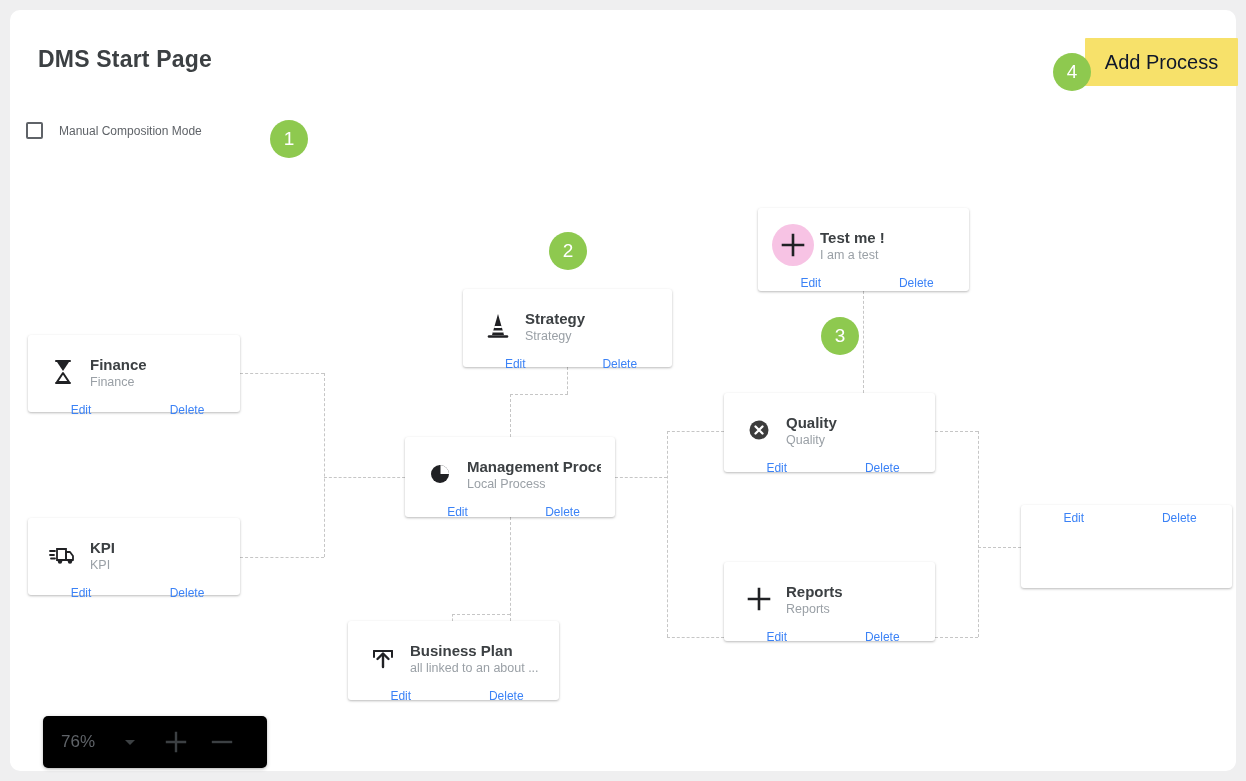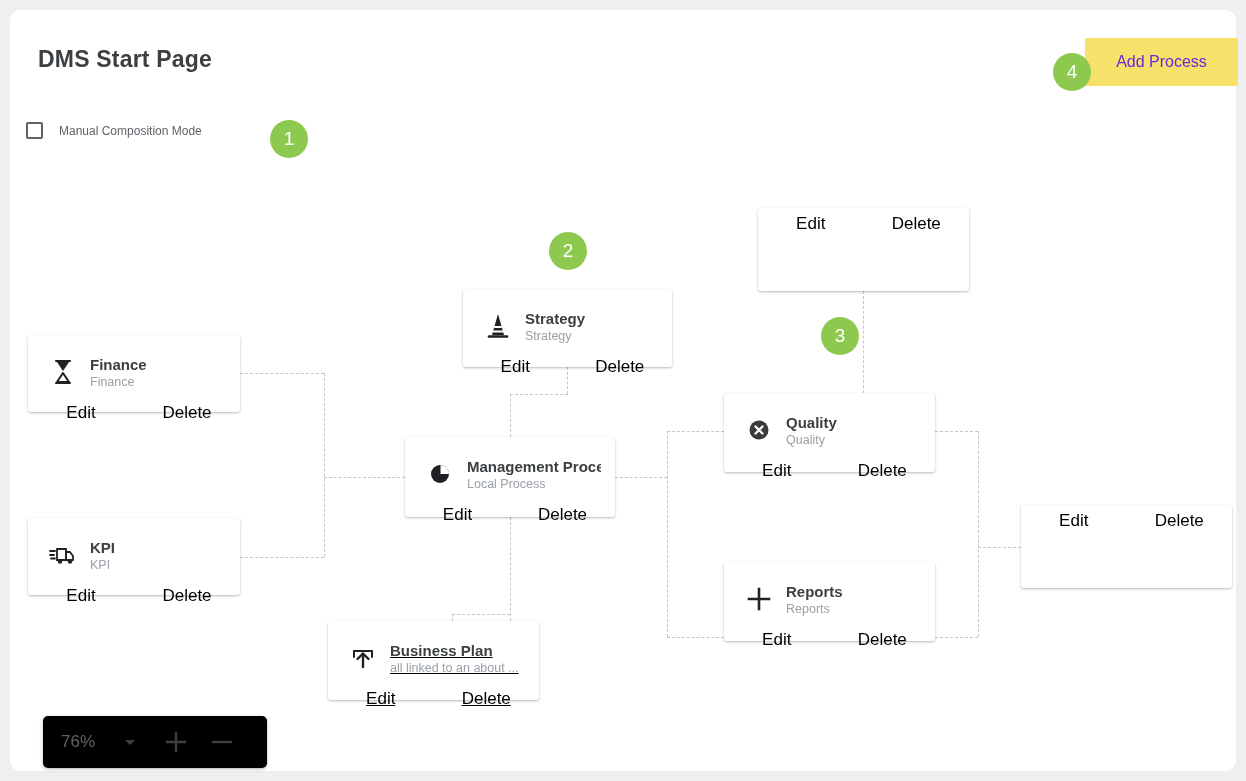--- a/index.html
+++ b/index.html
@@ -39,22 +39,22 @@
   #add-process-btn {
     position: absolute;
     left: 1075px;
     top: 28px;
     width: 153px;
     height: 48px;
     background: #f7e16a;
     border: none;
     border-radius: 1px;
     font-family: "Liberation Sans", sans-serif;
-    font-size: 16px;
-    color: #6d28d9;
+    font-size: 20px;
+    color: #0f172a;
     cursor: pointer;
     text-align: center;
     line-height: 48px;
     padding: 0;
   }
 
   
   #manual-mode-row {
     position: absolute;
     left: 16px;
@@ -145,22 +145,22 @@
     white-space: nowrap;
     overflow: hidden;
   }
   .node-actions {
     display: flex;
     padding: 6px 0 12px 0;
   }
   .node-action {
     flex: 1;
     text-align: center;
-    font-size: 17px;
-    color: #000000;
+    font-size: 12px;
+    color: #3b82f6;
     cursor: pointer;
   }
 
   
   #zoom-control {
     position: absolute;
     left: 33px;
     top: 706px;
     width: 224px;
     height: 52px;
@@ -284,20 +284,31 @@
               <div class="node-title">Strategy</div>
               <div class="node-sub">Strategy</div>
             </div>
           </div>
           <div class="node-actions">
             <div class="node-action">Edit</div>
             <div class="node-action">Delete</div>
           </div>
         </div>
         <div class="node" style="left: 748px; top: 198px; width: 211px; height: 83px;">
+          <div class="node-body">
+            <div class="node-icon circle-pink">
+              <svg width="26" height="26" viewBox="0 0 26 26">
+                <path d="M13 3 L13 23 M3 13 L23 13" stroke="#202124" stroke-width="2.6" stroke-linecap="square"></path>
+              </svg>
+            </div>
+            <div class="node-text">
+              <div class="node-title">Test me !</div>
+              <div class="node-sub">I am a test</div>
+            </div>
+          </div>
           <div class="node-actions">
             <div class="node-action">Edit</div>
             <div class="node-action">Delete</div>
           </div>
         </div>
         <div class="node" style="left: 395px; top: 427px; width: 210px; height: 80px;">
           <div class="node-body">
             <div class="node-icon">
               <svg width="24" height="24" viewBox="0 0 24 24">
                 <circle cx="12" cy="12" r="9" fill="#202124"></circle>
@@ -349,21 +360,21 @@
             <div class="node-text">
               <div class="node-title">Reports</div>
               <div class="node-sub">Reports</div>
             </div>
           </div>
           <div class="node-actions">
             <div class="node-action">Edit</div>
             <div class="node-action">Delete</div>
           </div>
         </div>
-        <div class="node" style="left: 318px; top: 611px; width: 211px; height: 79px; text-decoration: underline;">
+        <div class="node" style="left: 338px; top: 611px; width: 211px; height: 79px;">
           <div class="node-body">
             <div class="node-icon">
               <svg width="26" height="24" viewBox="0 0 26 24">
                 <path d="M4 5 L4 11 M22 5 L22 11" stroke="#202124" stroke-width="2" stroke-linecap="round"></path>
                 <path d="M4 5 H22" stroke="#202124" stroke-width="2" stroke-linecap="round"></path>
                 <path d="M13 21 L13 8" stroke="#202124" stroke-width="2.4" stroke-linecap="round"></path>
                 <path d="M7.5 13 L13 7.5 L18.5 13" fill="none" stroke="#202124" stroke-width="2.4" stroke-linecap="round" stroke-linejoin="round"></path>
               </svg>
             </div>
             <div class="node-text">

